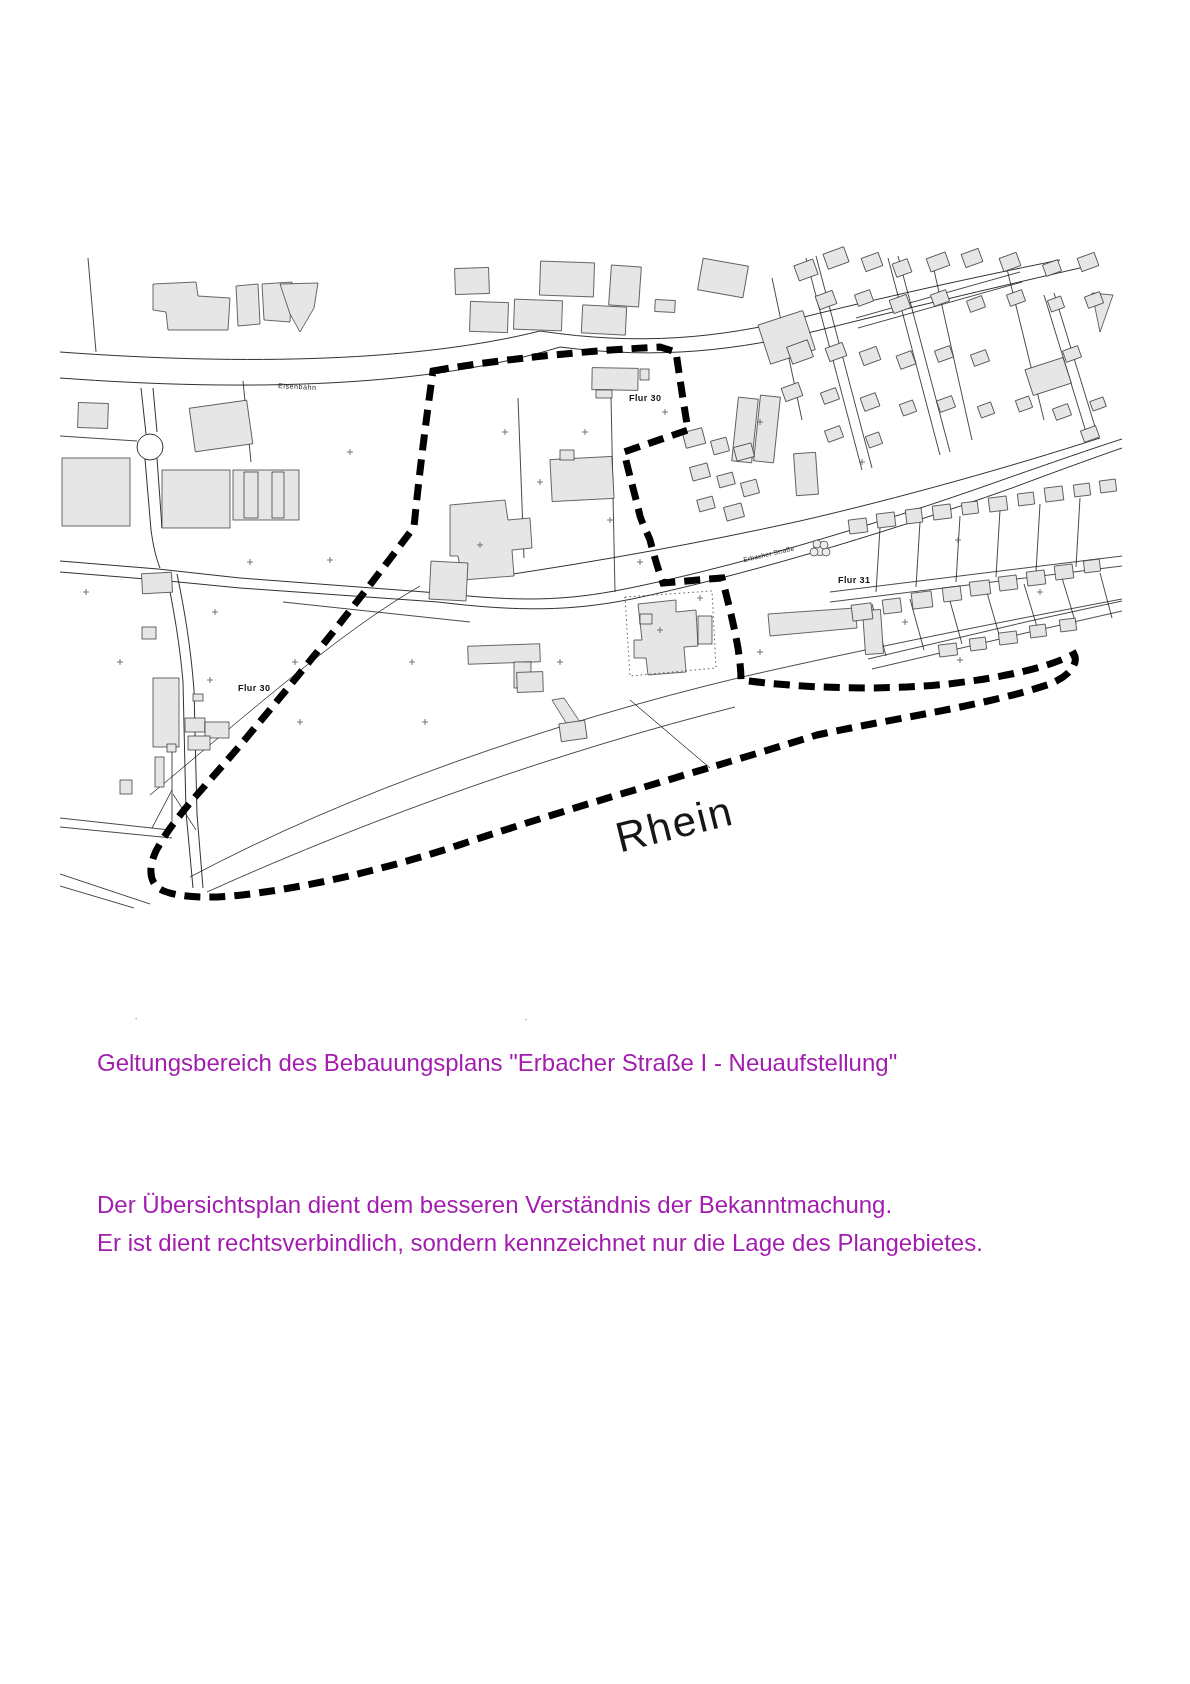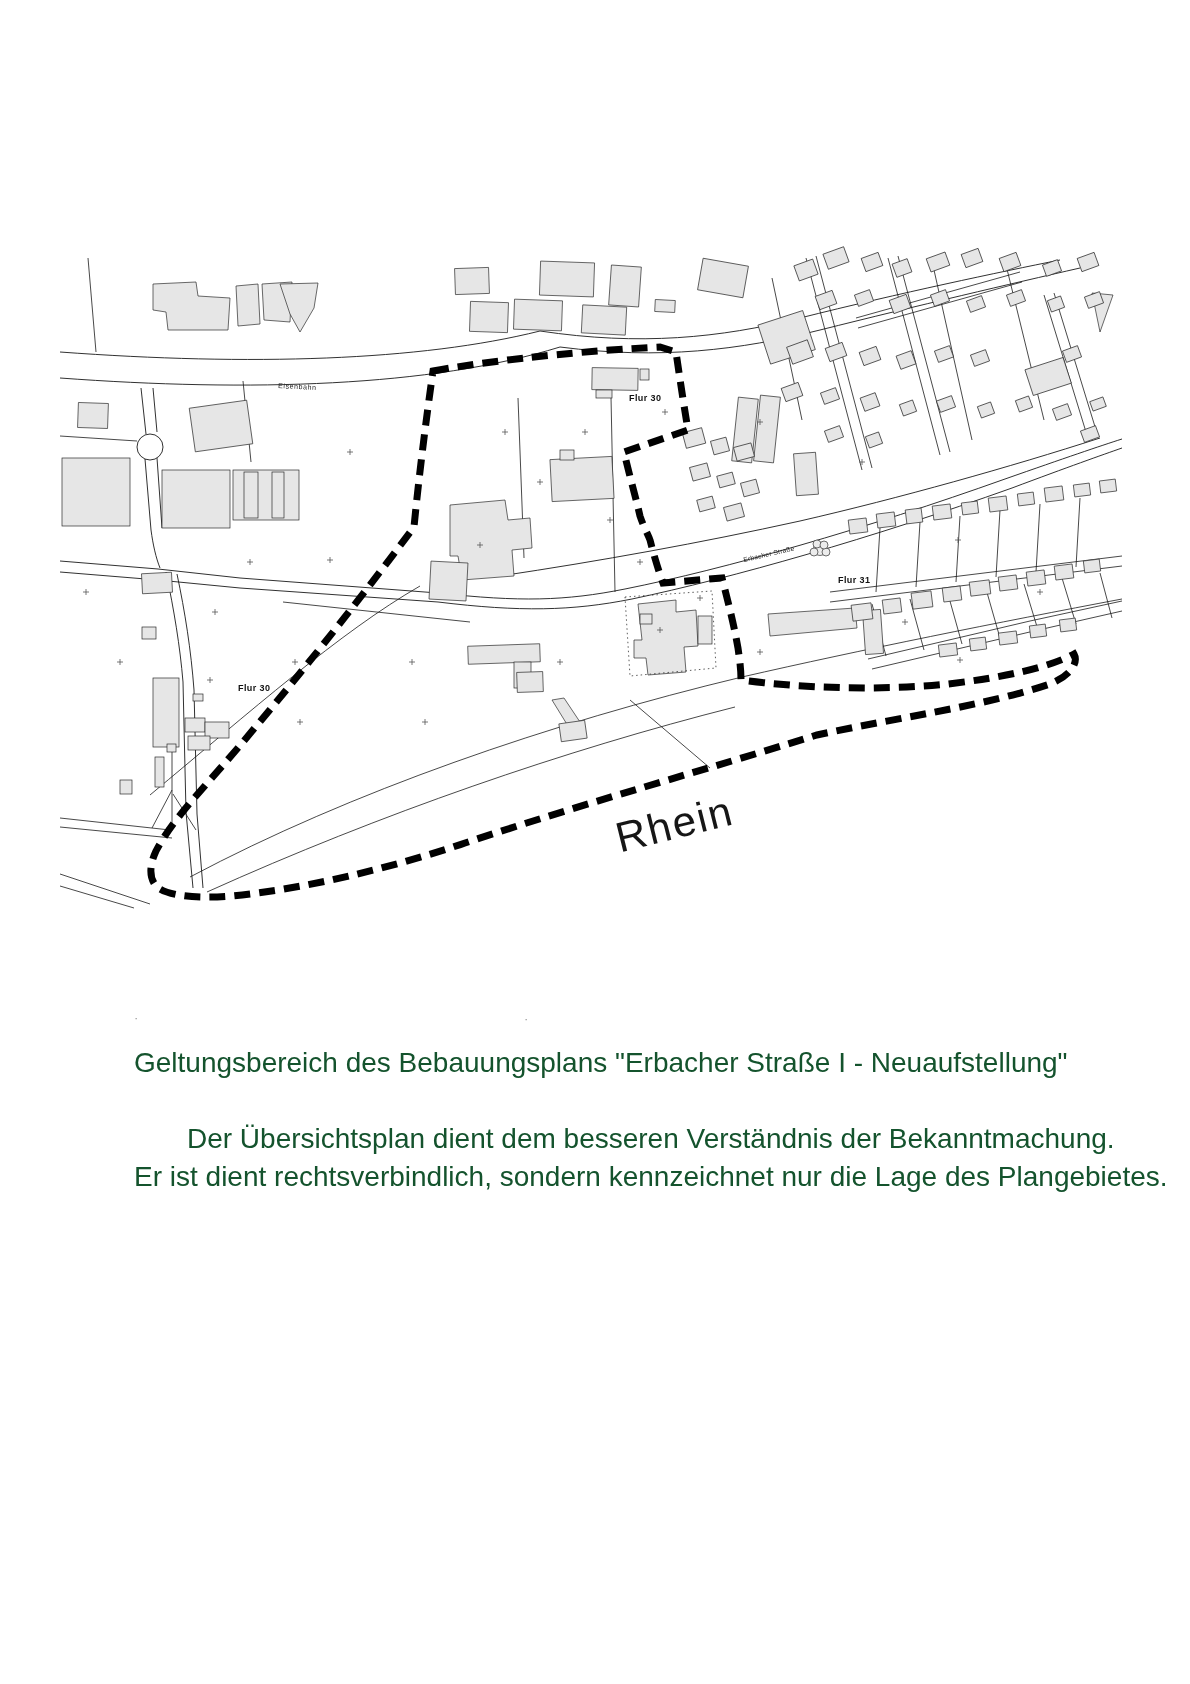--- a/index.html
+++ b/index.html
@@ -9,23 +9,23 @@
   .flur-label{font-size:9px;font-weight:bold;letter-spacing:.4px;}
   .rail-label{font-size:7px;letter-spacing:.6px;fill:#222;}
   .street-label{font-size:6.5px;letter-spacing:.3px;fill:#222;}
   .river-label{font-size:42px;letter-spacing:2px;fill:#161616;}
   .thin{stroke:#1a1a1a;stroke-width:.9;fill:none;}
   .thin2{stroke:#1a1a1a;stroke-width:.8;fill:none;}
   .bld{stroke:#2b2b2b;stroke-width:.7;fill:#e6e6e6;}
   .boundary{stroke:#000;stroke-width:7;fill:none;stroke-dasharray:16 9;}
   .dotted{stroke:#333;stroke-width:.8;fill:none;stroke-dasharray:1.5 3;}
   .cross{stroke:#555;stroke-width:.8;fill:none;}
-  .caption{position:absolute;left:97px;font-size:28px;line-height:38px;color:#14532d;white-space:nowrap;margin-left:37px;}
+  .caption{position:absolute;left:97px;font-size:24px;line-height:38px;color:#a21caf;white-space:nowrap;}
   #cap-title{top:1044px;}
-  #cap-body{top:1120px;text-align:center;}
+  #cap-body{top:1186px;}
   .stray{position:absolute;color:#9a9a9a;font-size:13px;}
 </style>
 </head>
 <body>
 
 <div class="page">
 
 <svg width="1190" height="1684" viewBox="0 0 1190 1684" xmlns="http://www.w3.org/2000/svg">
 
   <g class="thin">

